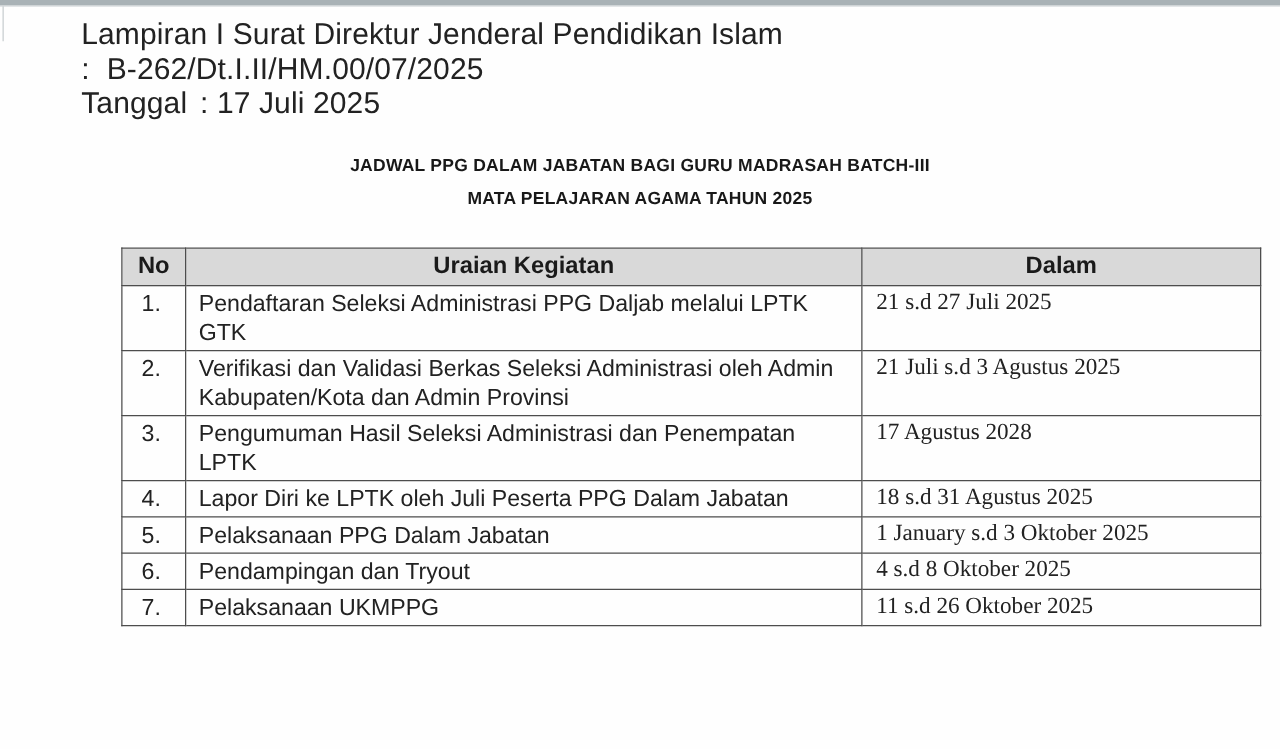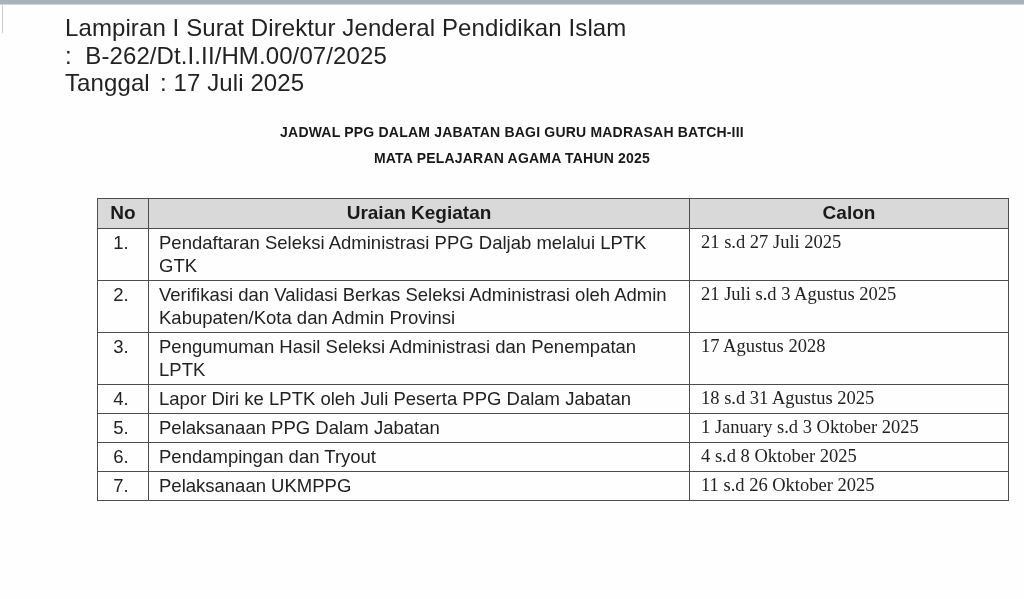--- a/index.html
+++ b/index.html
@@ -122,21 +122,21 @@
   <table class="schedule">
     <colgroup>
       <col class="c-no">
       <col class="c-kegiatan">
       <col class="c-waktu">
     </colgroup>
     <thead>
       <tr>
         <th>No</th>
         <th>Uraian Kegiatan</th>
-        <th>Calon</th>
+        <th>Dalam</th>
       </tr>
     </thead>
     <tbody>
       <tr>
         <td class="no-cell">1.</td>
         <td>Pendaftaran Seleksi Administrasi PPG Daljab melalui LPTK GTK</td>
         <td class="waktu-cell">21 s.d 27 Juli 2025</td>
       </tr>
       <tr>
         <td class="no-cell">2.</td>

